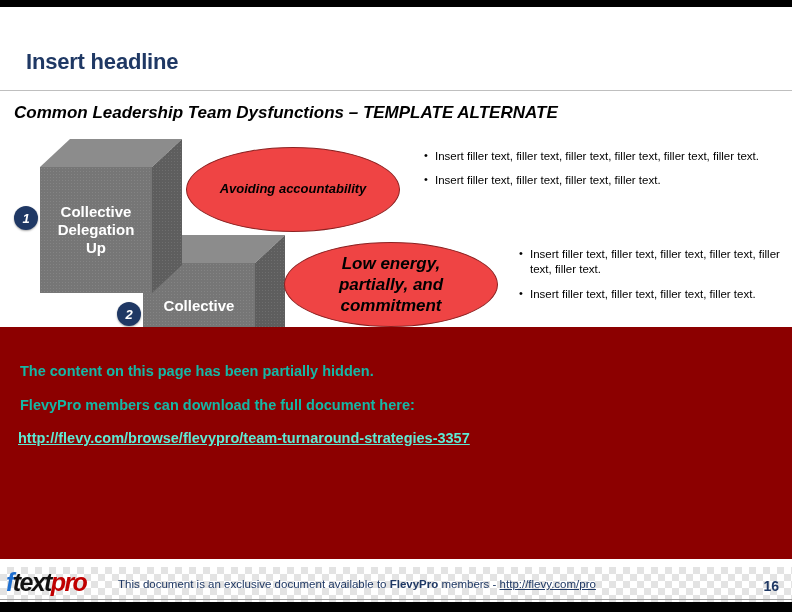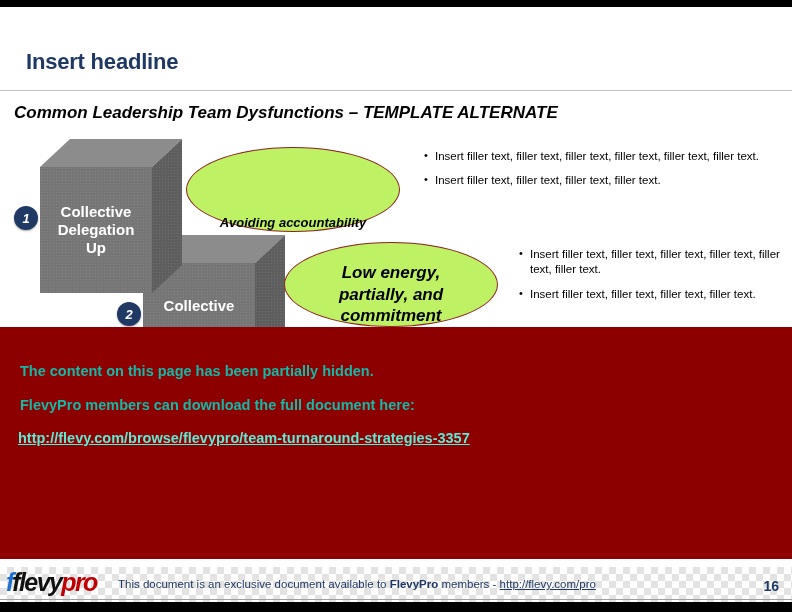--- a/index.html
+++ b/index.html
@@ -134,25 +134,25 @@
     align-items: center;
     justify-content: center;
     box-shadow: 0 1px 2px rgba(0,0,0,0.35);
   }
   #badge1 { left: 14px; top: 79px; }
   #badge2 { left: 117px; top: 175px; }
 
   
   .ellipse {
     position: absolute;
-    background: #bef264;
+    background: #ef4444;
     border: 1.6px solid #8B2222;
     border-radius: 50%;
     display: flex;
-    align-items: flex-end;
+    align-items: center;
     justify-content: center;
     text-align: center;
     font-weight: bold;
     font-style: italic;
     color: #000000;
     line-height: 1.25;
     box-sizing: border-box;
   }
   #ellipse1 {
     left: 186px; top: 20px; width: 214px; height: 85px; font-size: 13px;
@@ -364,20 +364,20 @@
     <a id="red-link" href="#">http://flevy.com/browse/flevypro/team-turnaround-strategies-3357</a>
   </div>
 
 
 </div>
 
 <div class="footer">
   <div class="footer-checks"></div>
   <div class="footer-rule"></div>
 
-  <div class="logo"><span class="l-f">f</span><span class="l-levy">flevy</span><span class="l-pro">pro</span></div>
+  <div class="logo"><span class="l-f">f</span><span class="l-levy">text</span><span class="l-pro">pro</span></div>
 
   <div class="footer-text"><span>This document is an exclusive document available to </span><b>FlevyPro</b><span> members - </span><a href="#">http://flevy.com/pro</a></div>
 
   <div class="page-num">16</div>
 </div>
 
 <div class="bottom-strip"></div>
 
 </body></html>

